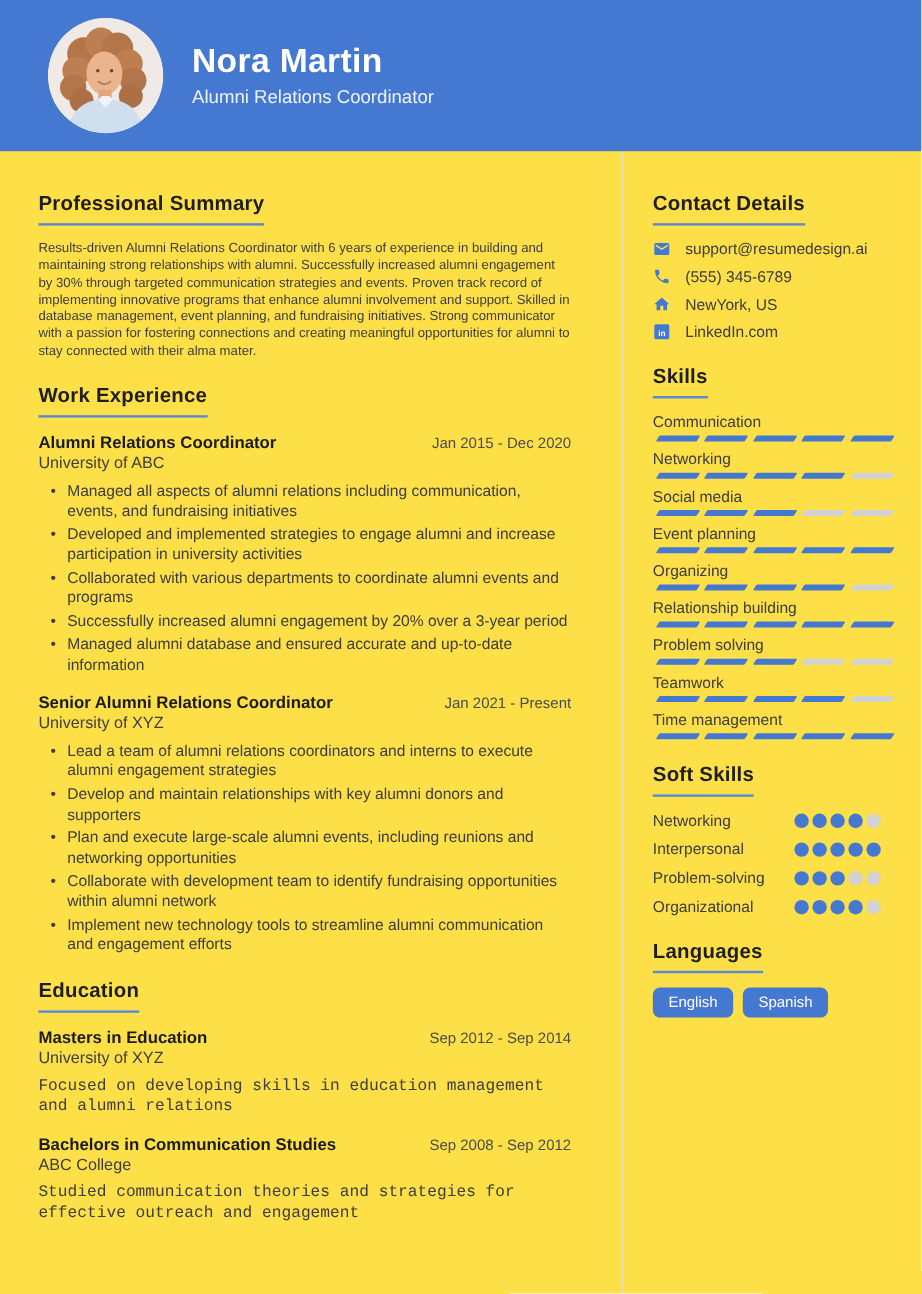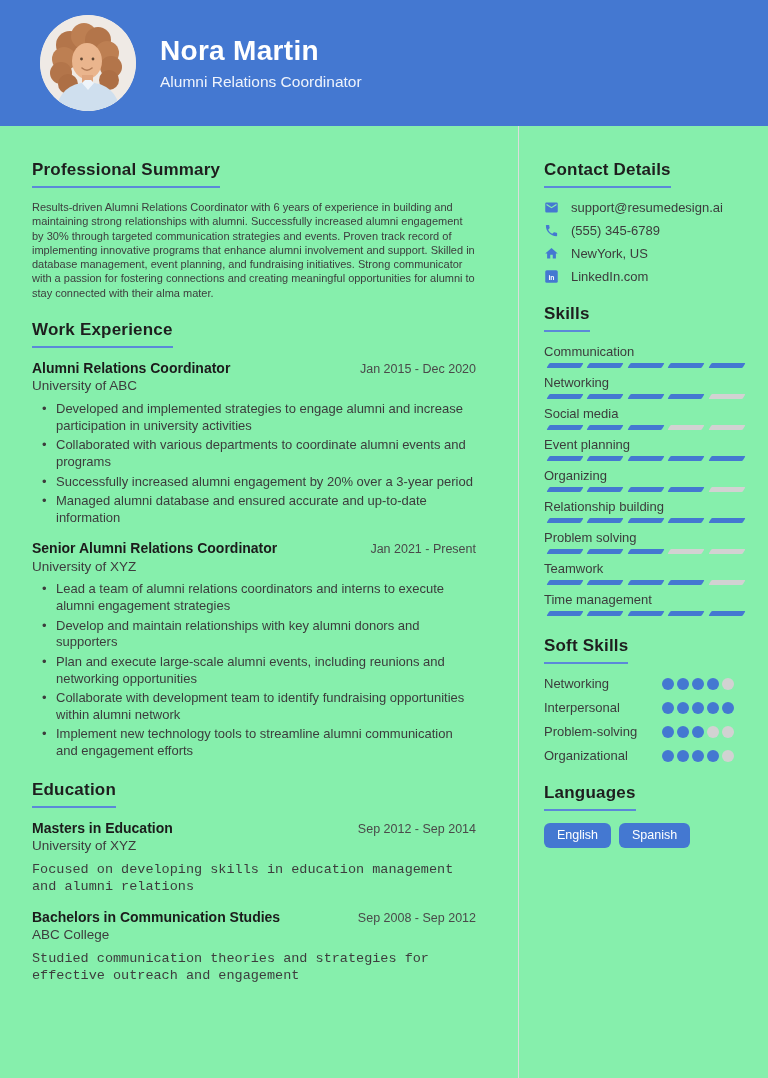--- a/index.html
+++ b/index.html
@@ -1,17 +1,17 @@
 <!DOCTYPE html>
 <html style="--header-bg: #4478d1; --accent: #4478d1; --underline: #5b88d8; --bar-empty: #d2d2d2; --dot-empty: #d2d2d2; --text-dark: #1e1e1e; --text-body: #3c3c3c;"><head>
 <meta charset="utf-8">
 <style>
   html,body { margin:0; padding:0; background:#fff; }
   .page {
-    position:relative; width:768px; height:1078px; background:#86efac;
+    position:relative; width:768px; height:1078px; background:#fde047;
     font-family:"Liberation Sans", sans-serif; overflow:hidden;
     color:var(--text-body,#3c3c3c);
   }
   
   .header {
     position:absolute; top:0; left:0; right:0; height:126px;
     background:var(--header-bg,#4478d1);
     display:flex; align-items:center;
   }
   .avatar {
@@ -128,20 +128,21 @@
     <section class="blk">
       <h2 class="sec">Work Experience</h2>
       <div id="jobs">
           <article class="job">
             <div class="entry-head">
               <div class="entry-title">Alumni Relations Coordinator</div>
               <div class="entry-date">Jan 2015 - Dec 2020</div>
             </div>
             <div class="entry-sub">University of ABC</div>
             <ul class="bullets">
+              <li>Managed all aspects of alumni relations including communication, events, and fundraising initiatives</li>
               <li>Developed and implemented strategies to engage alumni and increase participation in university activities</li>
               <li>Collaborated with various departments to coordinate alumni events and programs</li>
               <li>Successfully increased alumni engagement by 20% over a 3-year period</li>
               <li>Managed alumni database and ensured accurate and up-to-date information</li>
             </ul>
           </article>
           <article class="job">
             <div class="entry-head">
               <div class="entry-title">Senior Alumni Relations Coordinator</div>
               <div class="entry-date">Jan 2021 - Present</div>

